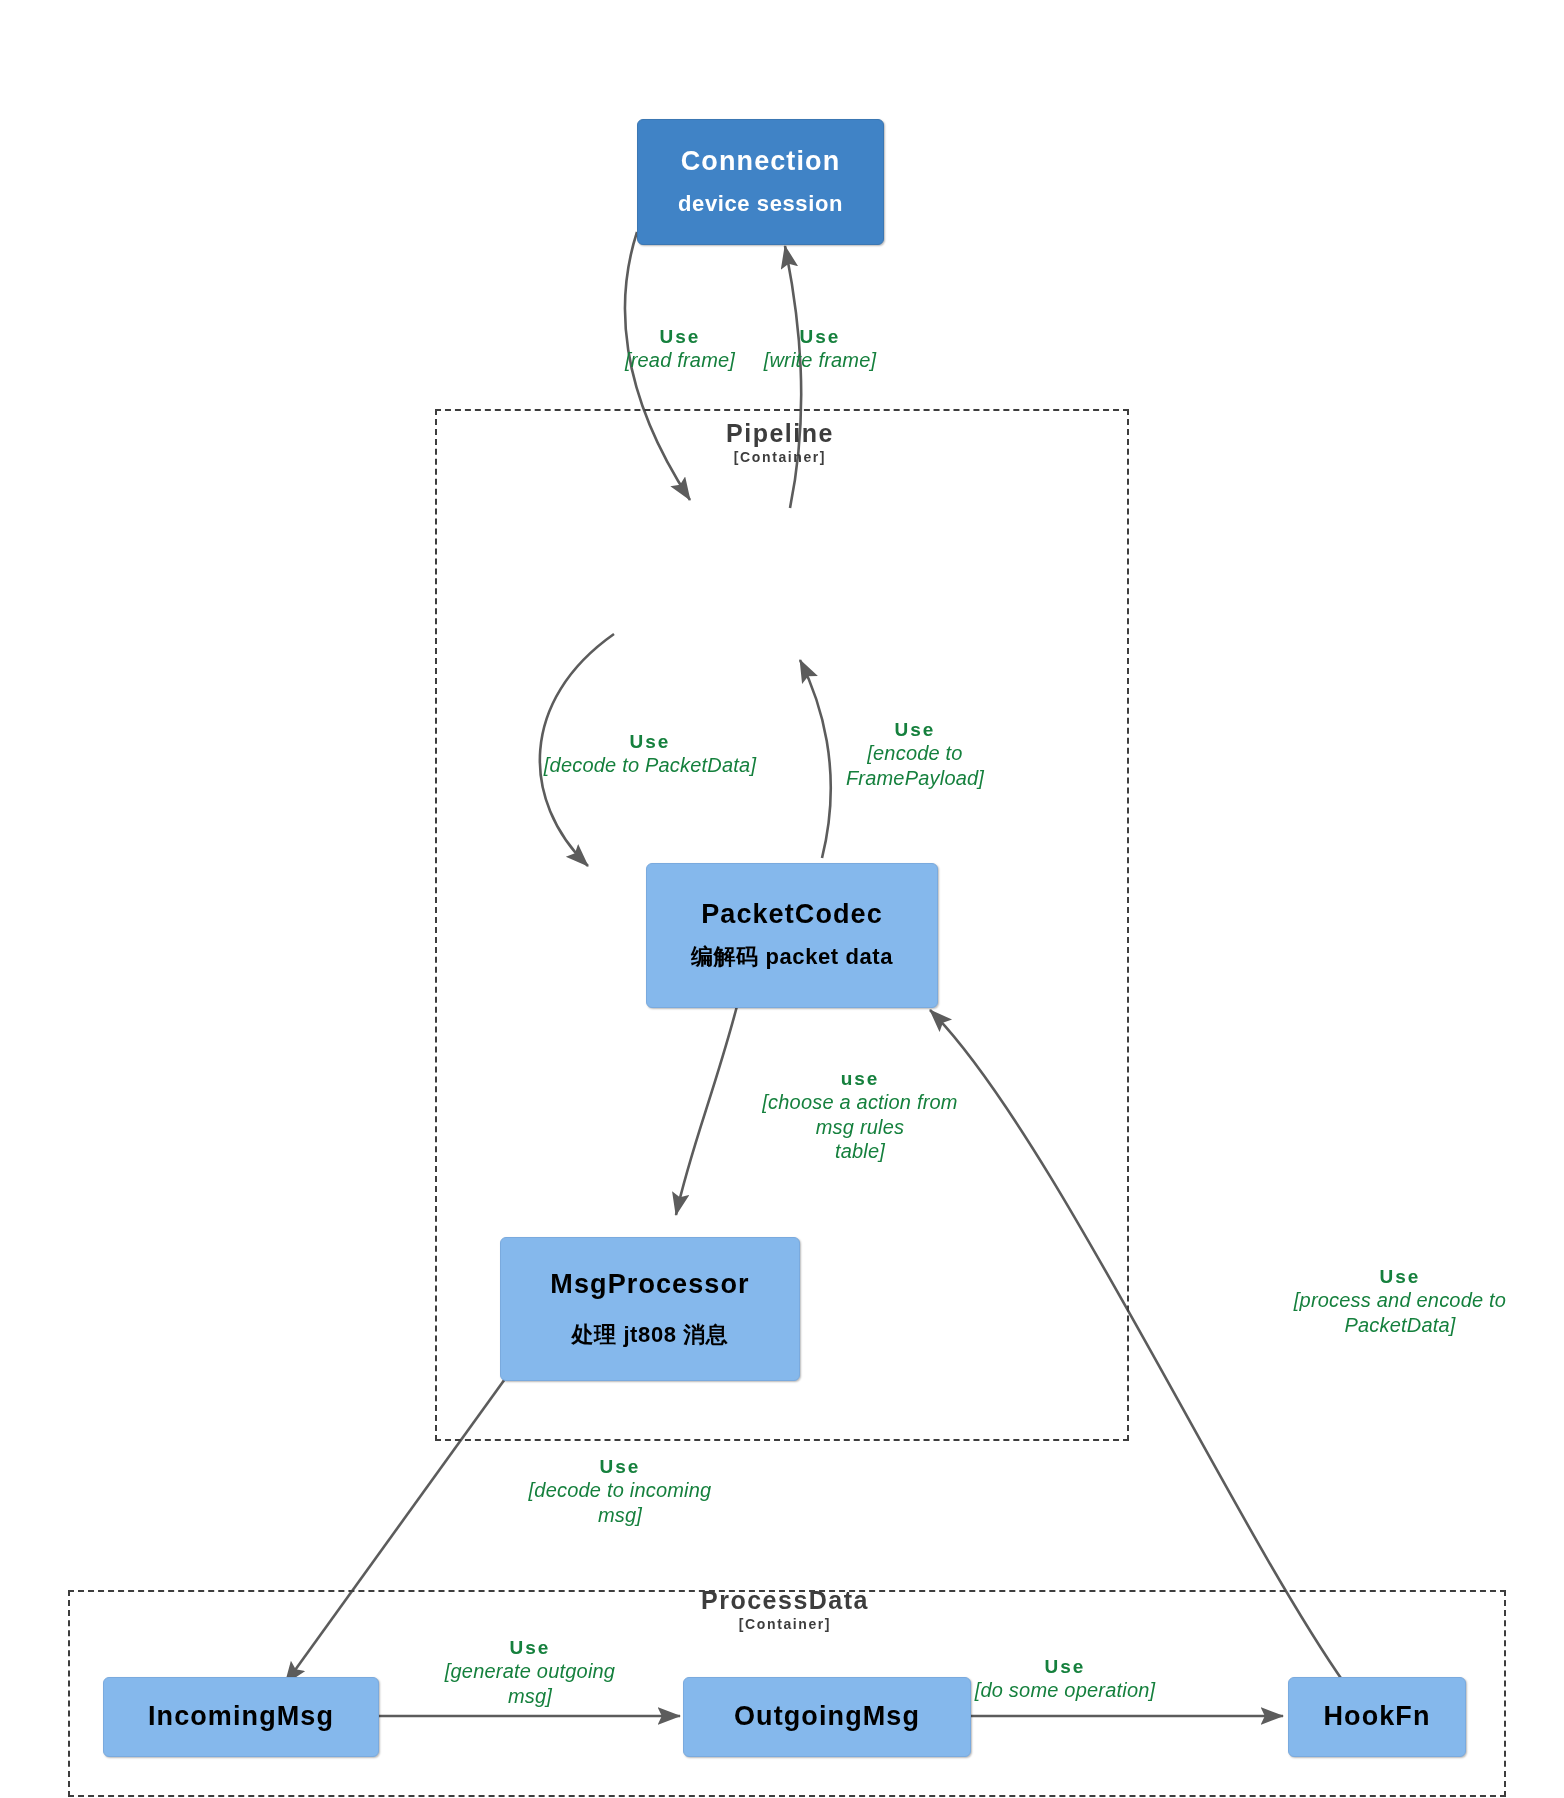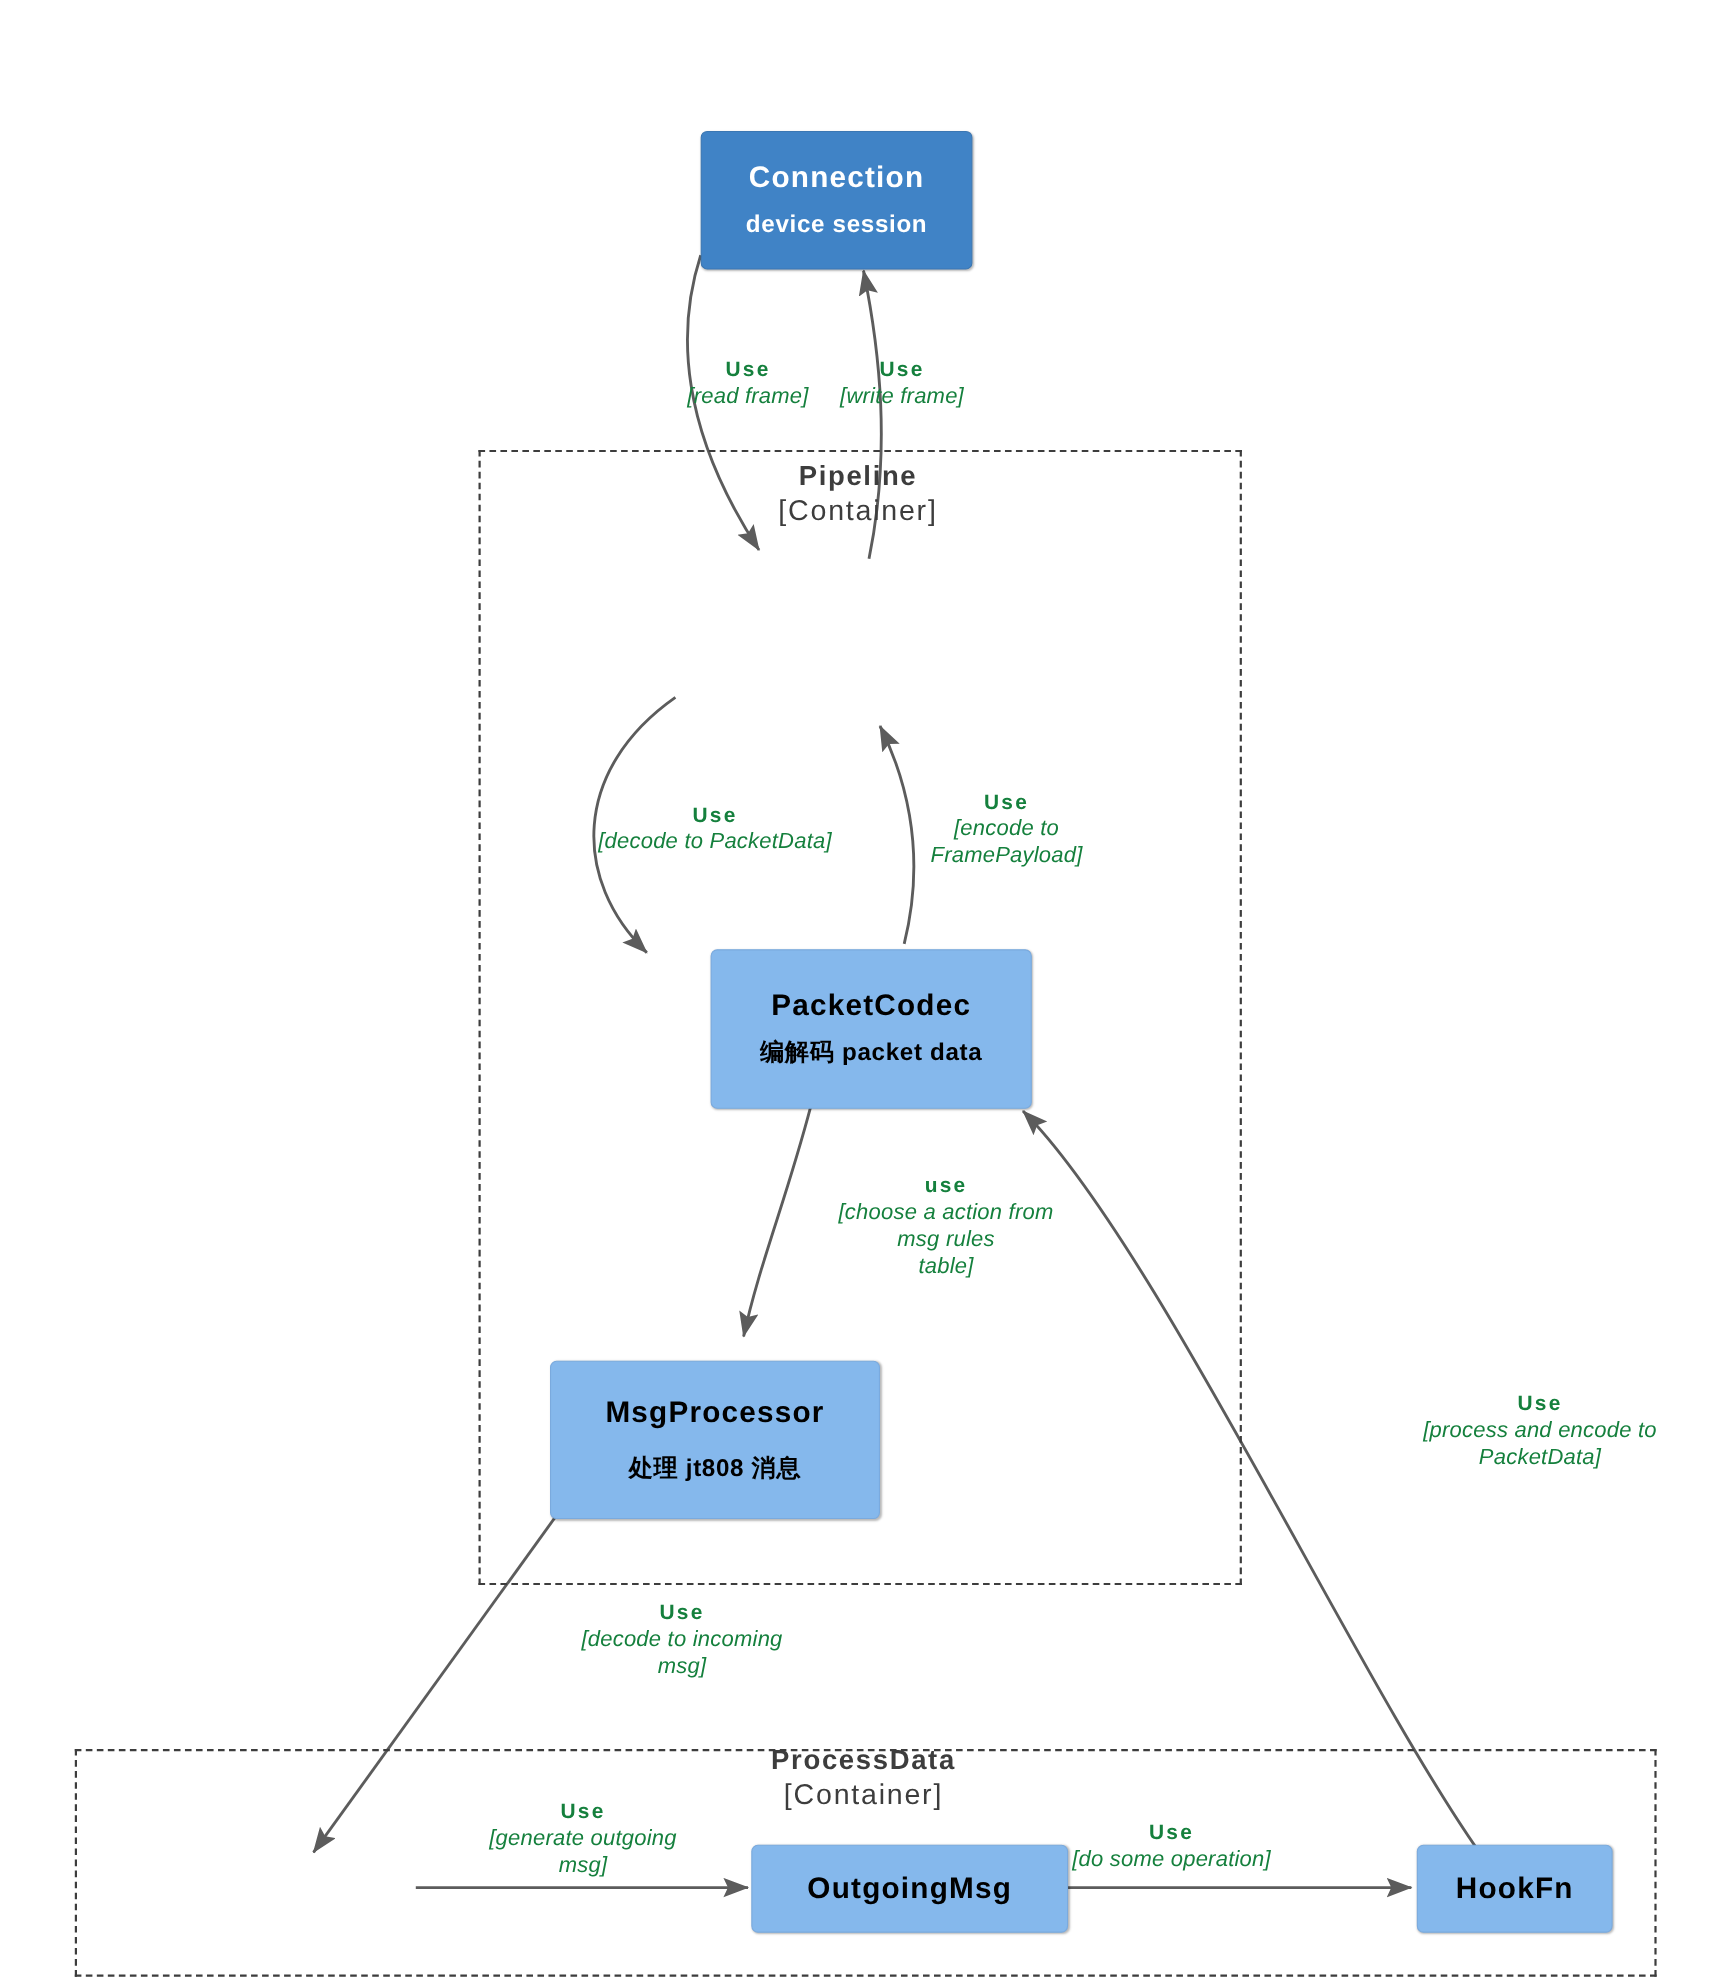--- a/index.html
+++ b/index.html
@@ -51,22 +51,22 @@
     line-height: 1.22;
   }
   .container-label .c-name {
     display: block;
     font-size: 25px;
     font-weight: bold;
     letter-spacing: 1.5px;
   }
   .container-label .c-type {
     display: block;
-    font-size: 26px;
-    font-weight: normal;
+    font-size: 14px;
+    font-weight: bold;
     letter-spacing: 1.6px;
   }
 
   
   .node {
     position: absolute;
     border-radius: 6px;
     display: flex;
     flex-direction: column;
     align-items: center;
@@ -183,20 +183,23 @@
     <span class="n-title">PacketCodec</span>
 
     <span class="n-sub">编解码 packet data</span>
   </div>
 
   <div class="node component" style="left:500px; top:1237px; width:300px; height:144px;">
     <span class="n-title">MsgProcessor</span>
     <span class="n-sub" style="margin-top:22px">处理 jt808 消息</span>
   </div>
 
+  <div class="node plain" style="left:103px; top:1677px; width:276px; height:80px;">
+    <span class="n-title">IncomingMsg</span>
+  </div>
 
   <div class="node plain" style="left:1288px; top:1677px; width:178px; height:80px;">
     <span class="n-title">HookFn</span>
   </div>
 
   <div class="node plain" style="left:683px; top:1677px; width:288px; height:80px;">
     <span class="n-title">OutgoingMsg</span>
   </div>
 
   <div class="edge-label" style="left:600px; top:325px; width:160px;">

